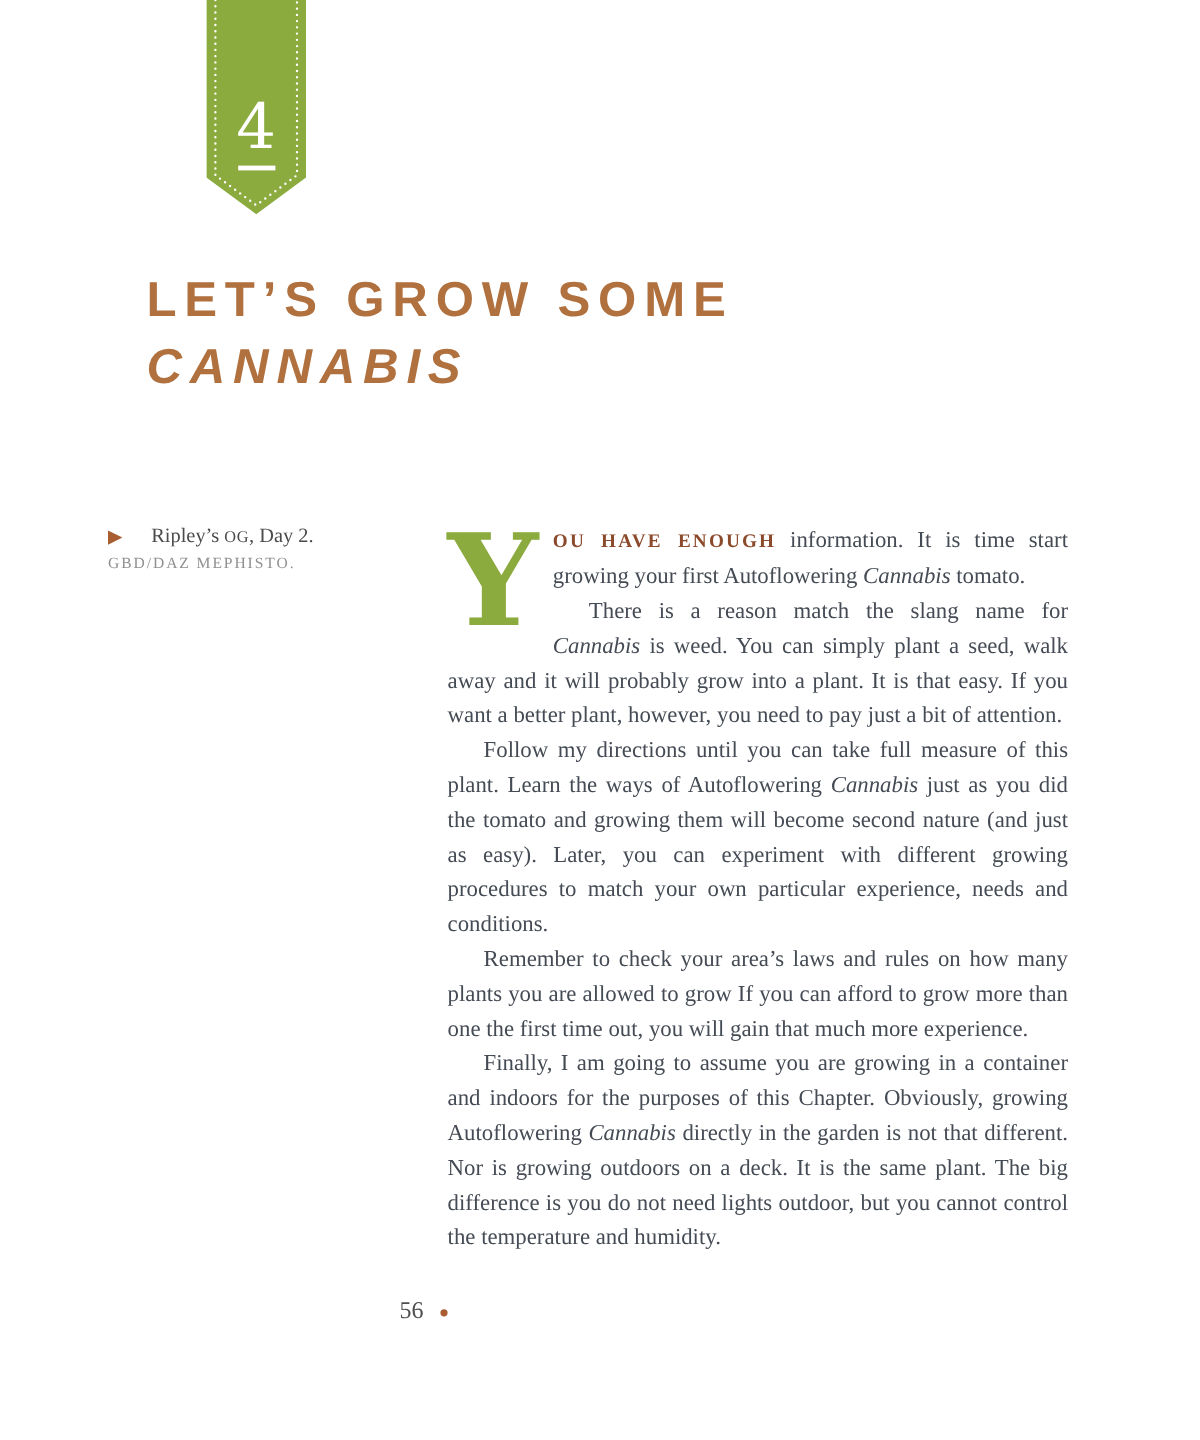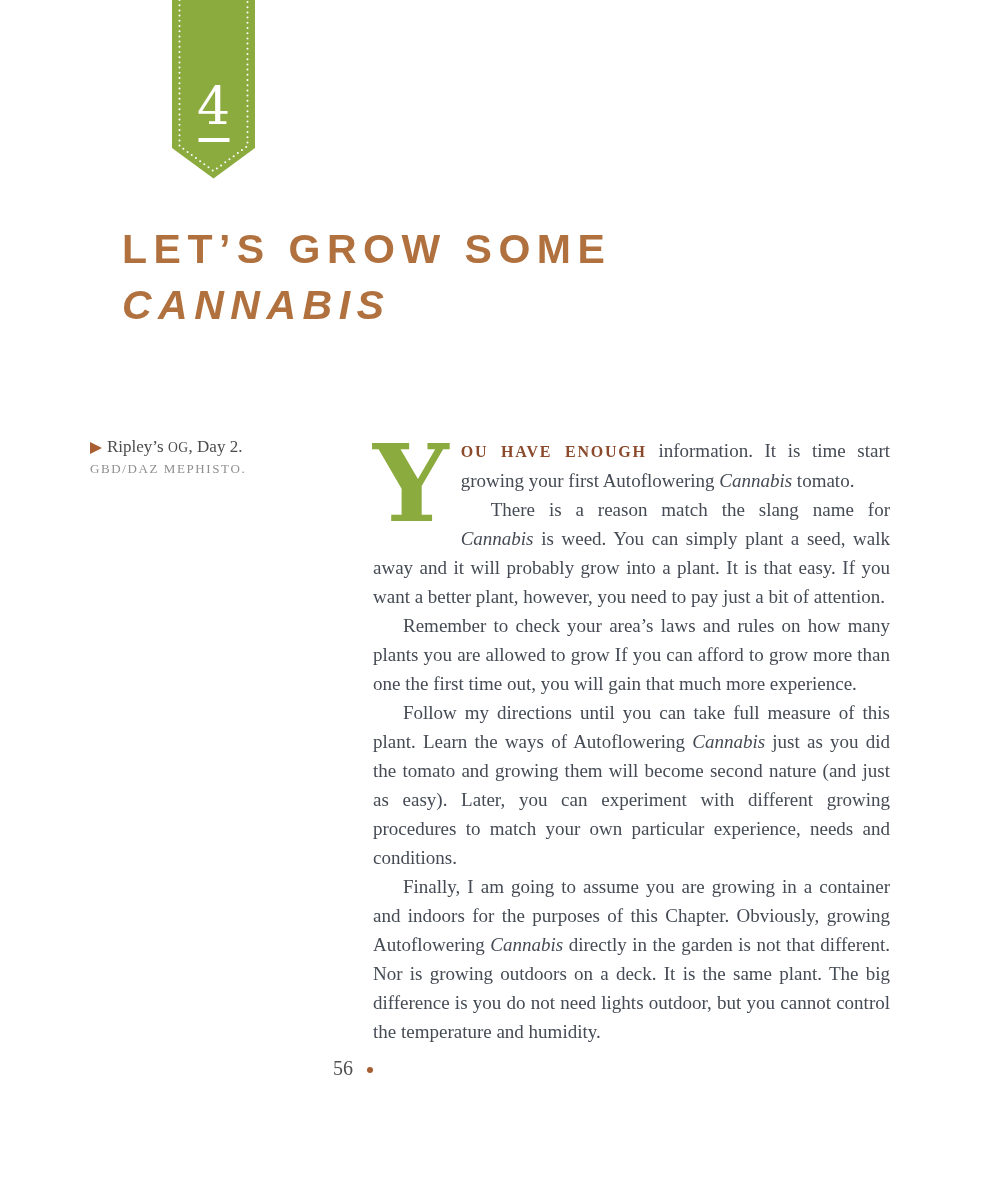--- a/index.html
+++ b/index.html
@@ -41,21 +41,21 @@
     font-weight:700;
     font-size:41px;line-height:56px;letter-spacing:6.5px;
     color:var(--rust);
   }
   .t-line{display:block;}
   .t-line.italic{font-style:italic;}
 
   
   .caption{position:absolute;left:90px;top:437px;width:255px;margin:0;}
   .cap-line1{
-    display:flex;align-items:center;gap:5px;
+    display:flex;align-items:center;gap:24px;
     color:#4b4b4b;font-size:17px;line-height:20px;
   }
   .tri{
     width:0;height:0;flex:0 0 auto;
     border-left:12px solid var(--arrow);
     border-top:6.5px solid transparent;
     border-bottom:6.5px solid transparent;
   }
   .sc{font-size:0.8em;letter-spacing:0.5px;}
   .cap-credit{
@@ -82,21 +82,21 @@
     margin:5px 12px 0 0;
   }
   .runin{
     font-weight:700;
     font-size:16px;letter-spacing:1.8px;
     color:var(--runin);
   }
 
   
   .folio{
-    position:absolute;left:333px;top:1057px;
+    position:absolute;left:333px;top:1081px;
     display:flex;align-items:center;gap:14px;
     color:var(--folio);font-size:20px;line-height:22px;
   }
   .folio-dot{
     width:6px;height:6px;border-radius:50%;
     background:var(--arrow);margin-top:3px;
   }
 </style>
 </head>
 <body>
@@ -122,22 +122,22 @@
       <span class="tri"></span>
       <span class="cap-text"><span>Ripley’s </span><span class="sc">OG</span><span>, Day 2.</span></span>
     </div>
     <div class="cap-credit">GBD/DAZ MEPHISTO.</div>
   </div>
 
   <div class="body-col">
     <p class="para"><span class="dropcap">Y</span><span class="runin">OU HAVE ENOUGH</span><span><span> information. It is time start growing your first Autoflowering </span><em>Cannabis</em><span> tomato.</span></span></p>
     <div id="paras">
         <p class="para indent"><span>There is a reason match the slang name for </span><em>Cannabis</em><span> is weed. You can simply plant a seed, walk away and it will probably grow into a plant. It is that easy. If you want a better plant, however, you need to pay just a bit of attention.</span></p>
+        <p class="para indent"><span>Follow my directions until you can take full measure of this plant. Learn the ways of Autoflowering </span><em>Cannabis</em><span> just as you did the tomato and growing them will become second nature (and just as easy). Later, you can experiment with different growing procedures to match your own particular experience, needs and conditions.</span></p>
         <p class="para indent"><span>Remember to check your area’s laws and rules on how many plants you are allowed to grow If you can afford to grow more than one the first time out, you will gain that much more experience.</span></p>
-        <p class="para indent"><span>Follow my directions until you can take full measure of this plant. Learn the ways of Autoflowering </span><em>Cannabis</em><span> just as you did the tomato and growing them will become second nature (and just as easy). Later, you can experiment with different growing procedures to match your own particular experience, needs and conditions.</span></p>
         <p class="para indent"><span>Finally, I am going to assume you are growing in a container and indoors for the purposes of this Chapter. Obviously, growing Autoflowering </span><em>Cannabis</em><span> directly in the garden is not that different. Nor is growing outdoors on a deck. It is the same plant. The big difference is you do not need lights outdoor, but you cannot control the temperature and humidity.</span></p>
       </div>
   </div>
 
   <div class="folio">
     <span class="folio-num">56</span>
     <span class="folio-dot"></span>
   </div>
 
 </div>

